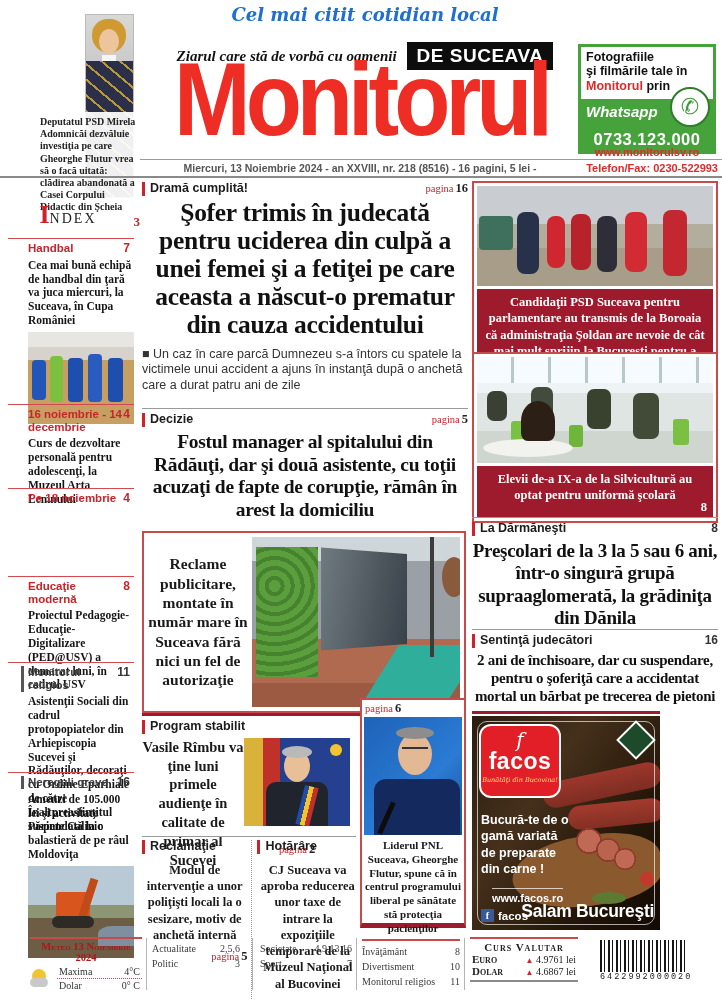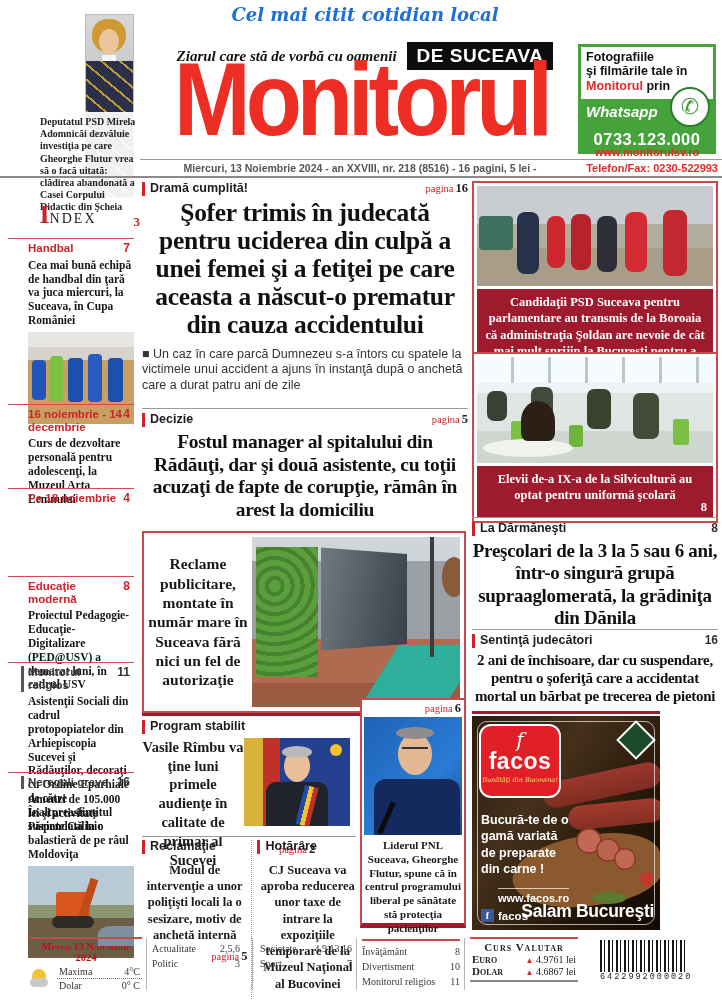--- a/index.html
+++ b/index.html
@@ -77,21 +77,21 @@
   #program .pph{width:106px;height:88px;position:relative;overflow:hidden;}
   #program .pagl{display:block;text-align:center;margin-top:16px;}
   #divProg{left:142px;top:836px;width:214px;border-top:1px solid #9a9a9a;}
   #minis{left:142px;top:840px;width:216px;display:flex;}
   .mini{width:106px;display:flex;flex-direction:column;}
   .mini+.mini{border-left:1px dotted #999;padding-left:5px;margin-left:4px;width:101px;}
   .mini .mtxt{font-family:"Liberation Serif",serif;font-weight:bold;font-size:12.5px;line-height:1.3;
               text-align:center;margin-top:8px;}
   .mini .pagl{text-align:right;margin-top:6px;}
   #flutur{left:360px;top:698px;width:106px;height:230px;border:2px solid #c94a4a;border-bottom:5px solid #9e1b2e;background:#fff;box-sizing:border-box;}
-  #flutur .pagl{display:block;text-align:right;padding:1px 3px;}
+  #flutur .pagl{display:block;padding:1px 3px;}
   #flutur .fph{position:relative;height:118px;margin:0 2px;overflow:hidden;}
   #flutur .fcap{font-family:"Liberation Serif",serif;font-weight:bold;font-size:11px;line-height:1.25;
                 text-align:center;padding:4px 2px;}
 
   
   .photobox{border:2px solid #c94a4a;background:#fff;box-sizing:border-box;}
   .photobox .bph{position:relative;overflow:hidden;margin:3px;}
   .photobox .bcap{position:relative;background:#9e1b2e;color:#fff;text-align:center;
                   font-family:"Liberation Serif",serif;font-weight:bold;font-size:12.5px;line-height:1.3;
                   padding:5px 8px 14px 8px;margin:0 3px 3px 3px;}
@@ -110,21 +110,21 @@
   #ruleR{left:472px;top:711px;width:188px;height:3px;background:#9e1b2e;}
   #facos{left:472px;top:716px;width:188px;height:214px;background:
          linear-gradient(125deg,#2a1c10 0%,#45301b 35%,#241608 70%,#120a05 100%);overflow:hidden;}
   #facos .frame{position:absolute;inset:5px;border:1px solid rgba(255,255,255,.65);border-radius:10px;}
   #facos-logo{position:absolute;left:7px;top:8px;width:82px;height:74px;background:#e21f26;border:2px solid #fff;
               border-radius:12px;color:#fff;text-align:center;box-sizing:border-box;}
   #facos-logo .fglyph{display:block;font-family:"DejaVu Serif",serif;font-style:italic;font-size:20px;line-height:1;margin-top:4px;}
   #facos-logo .fname{display:block;font-weight:bold;font-size:23px;letter-spacing:.5px;line-height:1;}
   #facos-logo .ftag{display:block;font-family:"DejaVu Serif",serif;font-style:italic;font-size:6.5px;color:#ffe27a;margin-top:3px;}
   #facos .adtxt{position:absolute;left:9px;top:96px;width:92px;color:#fff;font-weight:bold;font-size:12.5px;line-height:1.3;}
-  #facos .site{position:absolute;left:26px;bottom:26px;color:#fff;font-weight:bold;font-size:11px;border-top:1px solid rgba(255,255,255,.7);padding-top:3px;}
+  #facos .site{position:absolute;left:20px;bottom:26px;color:#fff;font-weight:bold;font-size:11px;border-top:1px solid rgba(255,255,255,.7);padding-top:3px;}
   #facos .fb{position:absolute;left:9px;bottom:8px;color:#fff;font-weight:bold;font-size:11.5px;display:flex;align-items:center;gap:4px;}
   #facos .fb .fbicon{display:inline-flex;width:13px;height:13px;background:#3b5998;color:#fff;font-size:10px;
                      align-items:center;justify-content:center;font-family:"Liberation Serif",serif;font-weight:bold;}
   #facos .product{position:absolute;right:6px;bottom:8px;color:#fff;font-weight:bold;font-size:17.5px;letter-spacing:-0.3px;}
   .badge{position:absolute;right:10px;top:10px;width:24px;height:24px;background:#1d4a2a;border:2px solid #fff;transform:rotate(45deg);}
 
   
   .vline{border-left:1px solid #b5b5b5;height:52px;top:938px;}
   #meteo{left:30px;top:937px;width:112px;border-top:2px solid #c94a4a;padding-top:2px;}
   #meteo .mt{font-family:"Liberation Serif",serif;font-weight:bold;font-variant:small-caps;

